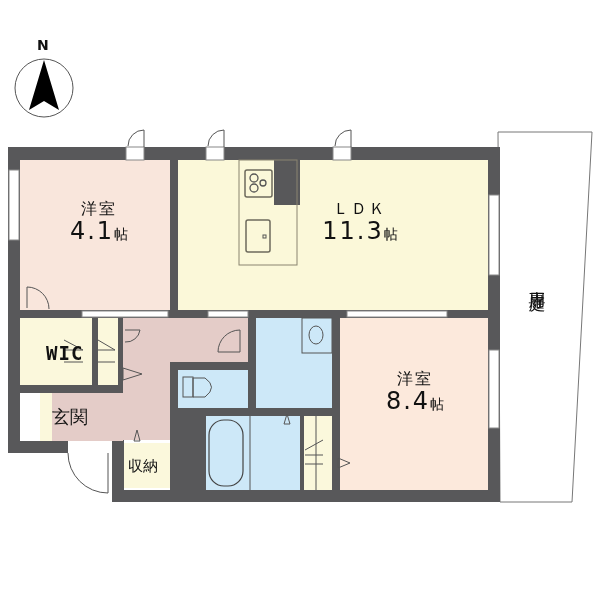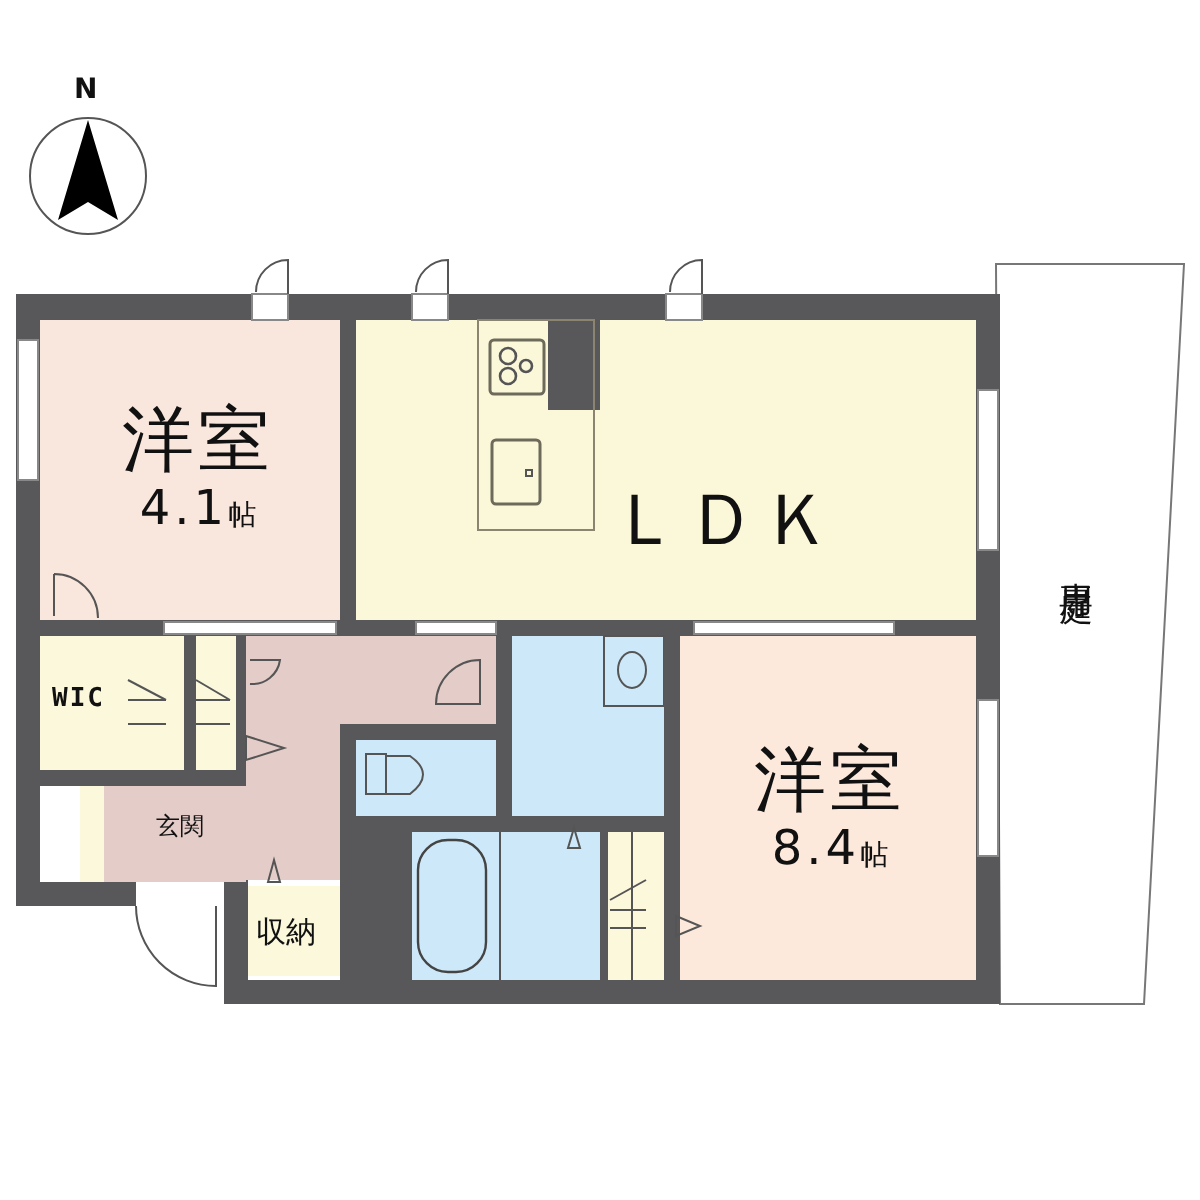--- a/index.html
+++ b/index.html
@@ -1,23 +1,23 @@
 <!DOCTYPE html>
 <html><head>
 <meta charset="utf-8">
 <style>
   html, body { margin:0; padding:0; background:#ffffff; }
   body { width:600px; height:600px; position:relative; overflow:hidden; font-family:"DejaVu Sans", sans-serif; }
   svg { position:absolute; left:0; top:0; }
   .lbl { position:absolute; color:#111; text-align:center; line-height:1.15; white-space:nowrap; }
-  .room-big { font-size:36px; letter-spacing:2px; }
+  .room-big { font-size:16px; letter-spacing:2px; }
   .room-num { font-size:24px; letter-spacing:2px; }
   .room-num small { font-size:14px; letter-spacing:0; }
   .small-lbl { font-size:16px; }
-  .tiny-lbl { font-family:"DejaVu Sans Mono", monospace; font-size:13px; font-weight:bold; letter-spacing:1px; }
+  .tiny-lbl { font-family:"DejaVu Sans Mono", monospace; font-size:19px; font-weight:bold; letter-spacing:1px;margin-left:20px; }
   .garden { font-size:17px; writing-mode:vertical-rl; letter-spacing:2px; }
   .north { font-size:14px; font-weight:bold; }
 </style>
 </head>
 <body>
 
 <svg width="600" height="600" viewBox="0 0 600 600">
 
   <polygon points="498,132 592,132 572,502 500,502" fill="#ffffff" stroke="#777" stroke-width="1"></polygon>
 
@@ -130,25 +130,26 @@
   </g>
 </svg>
 
 <div class="lbl north" style="left:37px;top:37px;">N</div>
 
 <div class="lbl" style="left:44px;top:200px;width:110px;">
   <div class="room-big">洋室</div>
   <div class="room-num"><span>4.1</span><small>帖</small></div>
 </div>
 
-<div class="lbl" style="left:305px;top:200px;width:110px;margin-top:40px;">
+<div class="lbl" style="left:305px;top:200px;width:110px;">
   <div class="room-big">ＬＤＫ</div>
+  <div class="room-num"><span>11.3</span><small>帖</small></div>
 </div>
 
 <div class="lbl" style="left:360px;top:370px;width:110px;">
   <div class="room-big">洋室</div>
   <div class="room-num"><span>8.4</span><small>帖</small></div>
 </div>
 
 <div class="lbl tiny-lbl" style="left:26px;top:343px;">WIC</div>
-<div class="lbl small-lbl" style="left:78px;top:407px;font-size:12px;">玄関</div>
+<div class="lbl small-lbl" style="left:52px;top:407px;font-size:18px;">玄関</div>
 <div class="lbl small-lbl" style="left:128px;top:458px;font-size:15px;">収納</div>
 <div class="lbl garden" style="left:527px;top:277px;">専用庭</div>
 
 </body></html>

